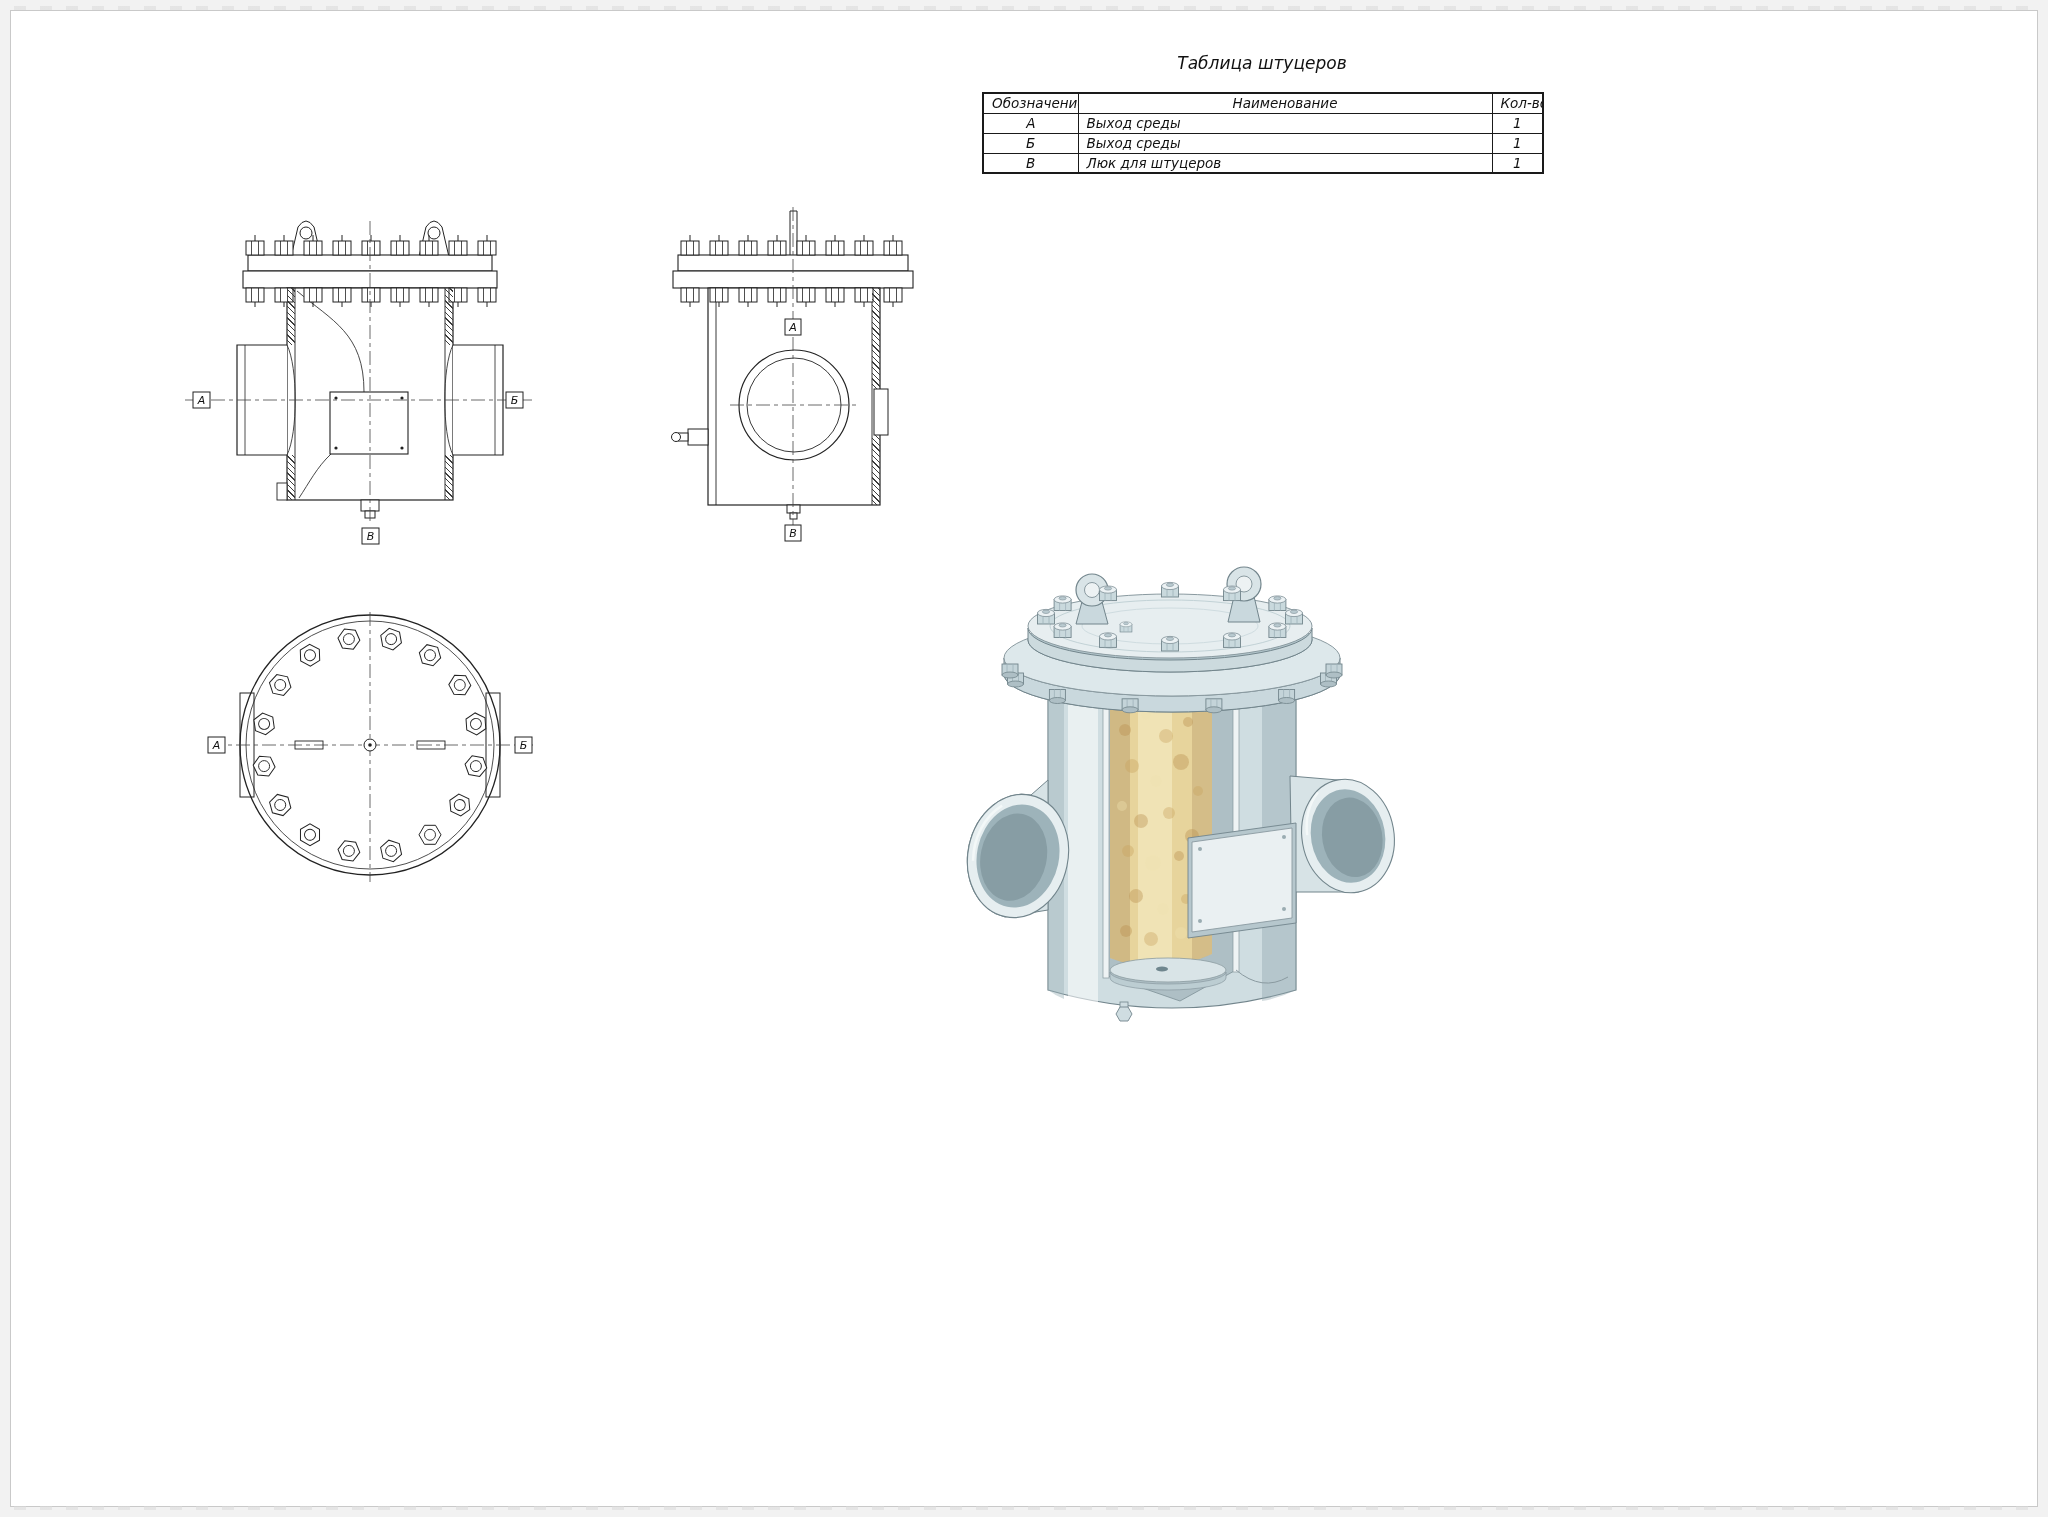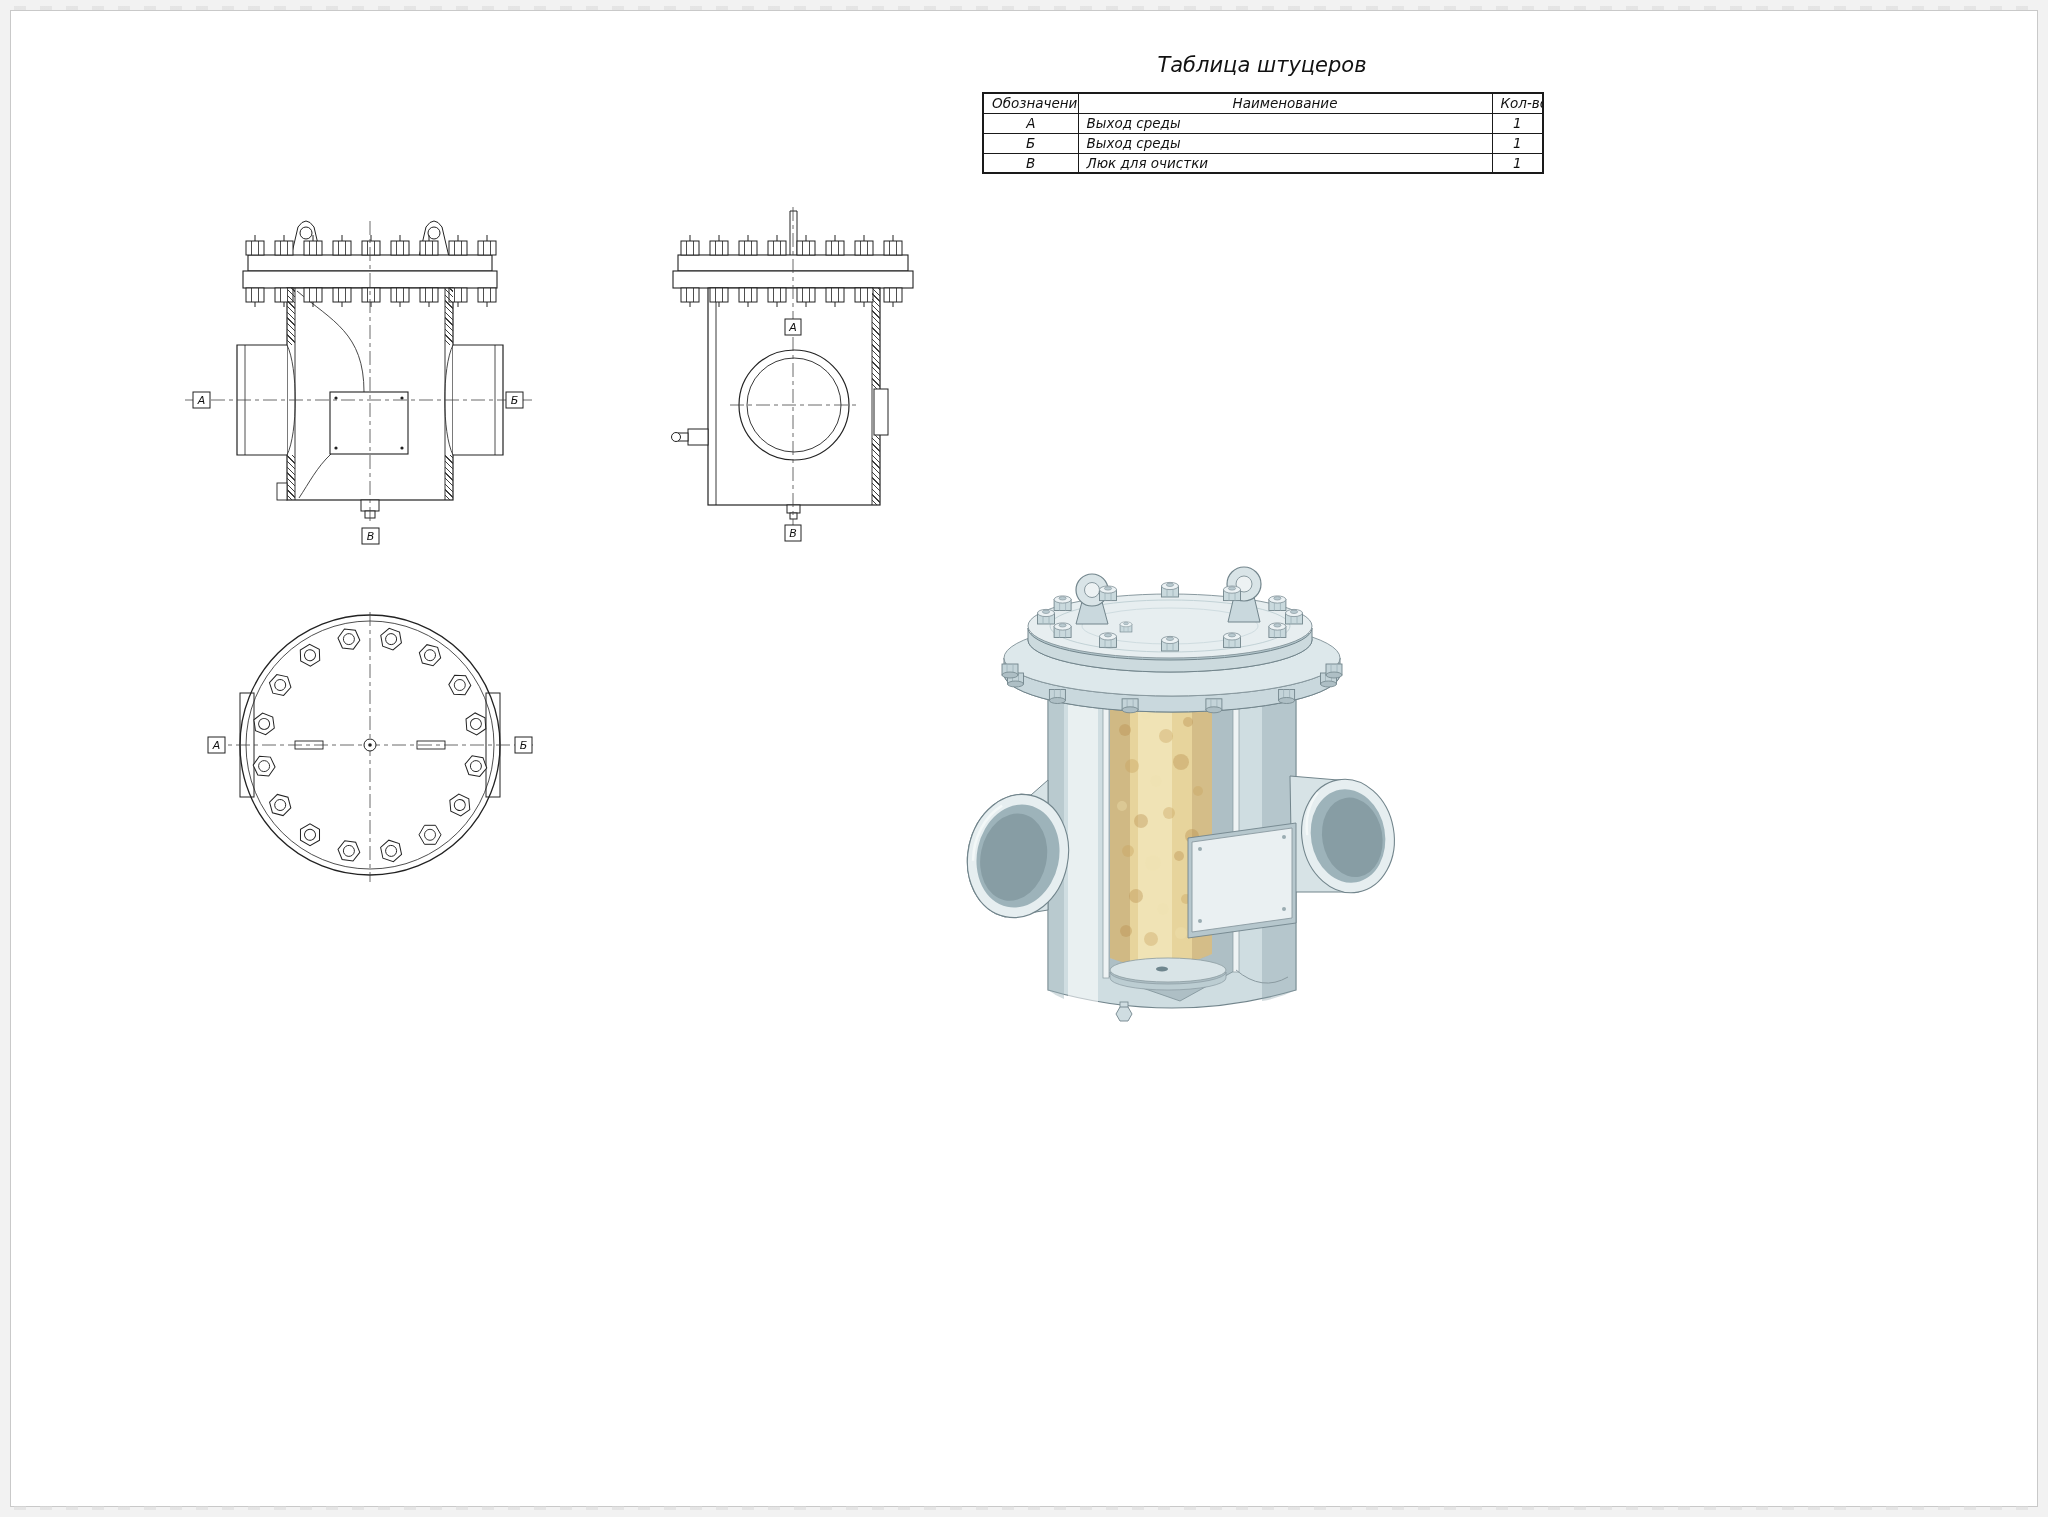--- a/index.html
+++ b/index.html
@@ -7,21 +7,21 @@
   body { position:relative; background:#f2f2f2; font-family:"DejaVu Sans", sans-serif; }
   .sheet { position:absolute; left:10px; top:10px; width:2028px; height:1497px;
            background:#ffffff; border:1px solid #c9c9c9; }
   .edge-marks { position:absolute; left:14px; width:2020px; height:4px; opacity:.55;
                 background:repeating-linear-gradient(90deg, #dadada 0 12px, transparent 12px 26px); }
   .edge-marks.top { top:6px; } .edge-marks.bottom { top:1506px; }
   .view { position:absolute; }
   .hatch { position:absolute;
            background:repeating-linear-gradient(45deg, transparent 0 3px, #3c3c3c 3px 4px); }
   .table-title { position:absolute; left:982px; top:53px; width:560px; text-align:center;
-                 font-style:italic; font-size:21px; color:#111; }
+                 font-style:italic; font-size:17px; color:#111; }
   table.nozzle { position:absolute; left:982px; top:92px; width:560px; border-collapse:collapse;
                  table-layout:fixed; font-style:italic; font-size:13.5px; color:#111;
                  border:2px solid #1a1a1a; }
   table.nozzle th, table.nozzle td { border:1px solid #1a1a1a; height:20px; padding:0 8px;
                  font-weight:normal; overflow:hidden; white-space:nowrap; }
   table.nozzle th { text-align:center; }
   td.c { text-align:center; }
   svg text.lbl { font-size:11px; font-style:italic; fill:#111; text-anchor:middle;
                  font-family:"DejaVu Sans", sans-serif; }
 </style>
@@ -52,21 +52,21 @@
       <td>Выход среды</td>
       <td class="c">1</td>
     </tr>
     <tr>
       <td class="c">Б</td>
       <td>Выход среды</td>
       <td class="c">1</td>
     </tr>
     <tr>
       <td class="c">В</td>
-      <td>Люк для очистки</td>
+      <td>Люк для штуцеров</td>
       <td class="c">1</td>
     </tr>
   </tbody>
 </table>
 
 <svg class="view" style="left:160px;top:195px" width="410" height="370" viewBox="0 0 410 370">
   <defs>
     <g id="studF">
       <line x1="0" y1="40" x2="0" y2="46" stroke="#222" stroke-width="1"></line>
       <rect x="-9" y="46" width="18" height="14" fill="#fff" stroke="#222" stroke-width="1"></rect>

